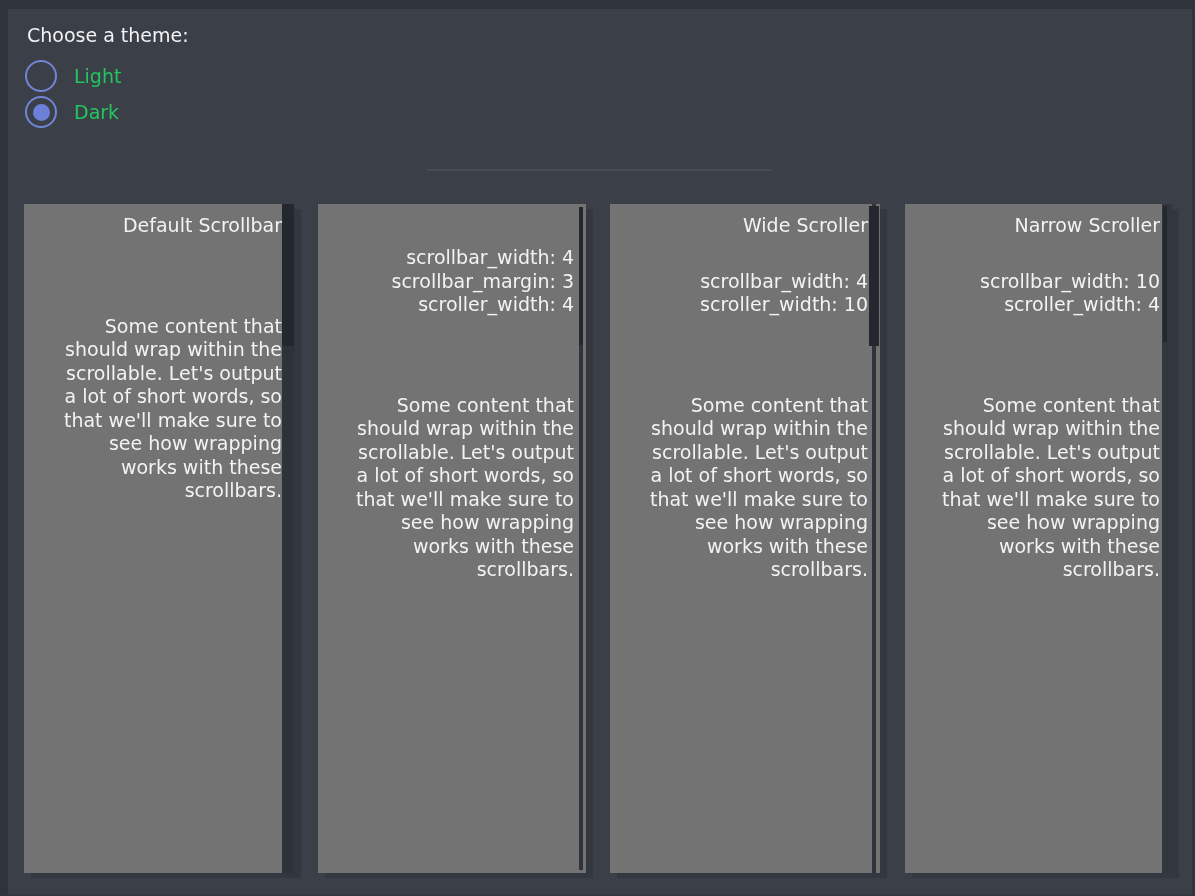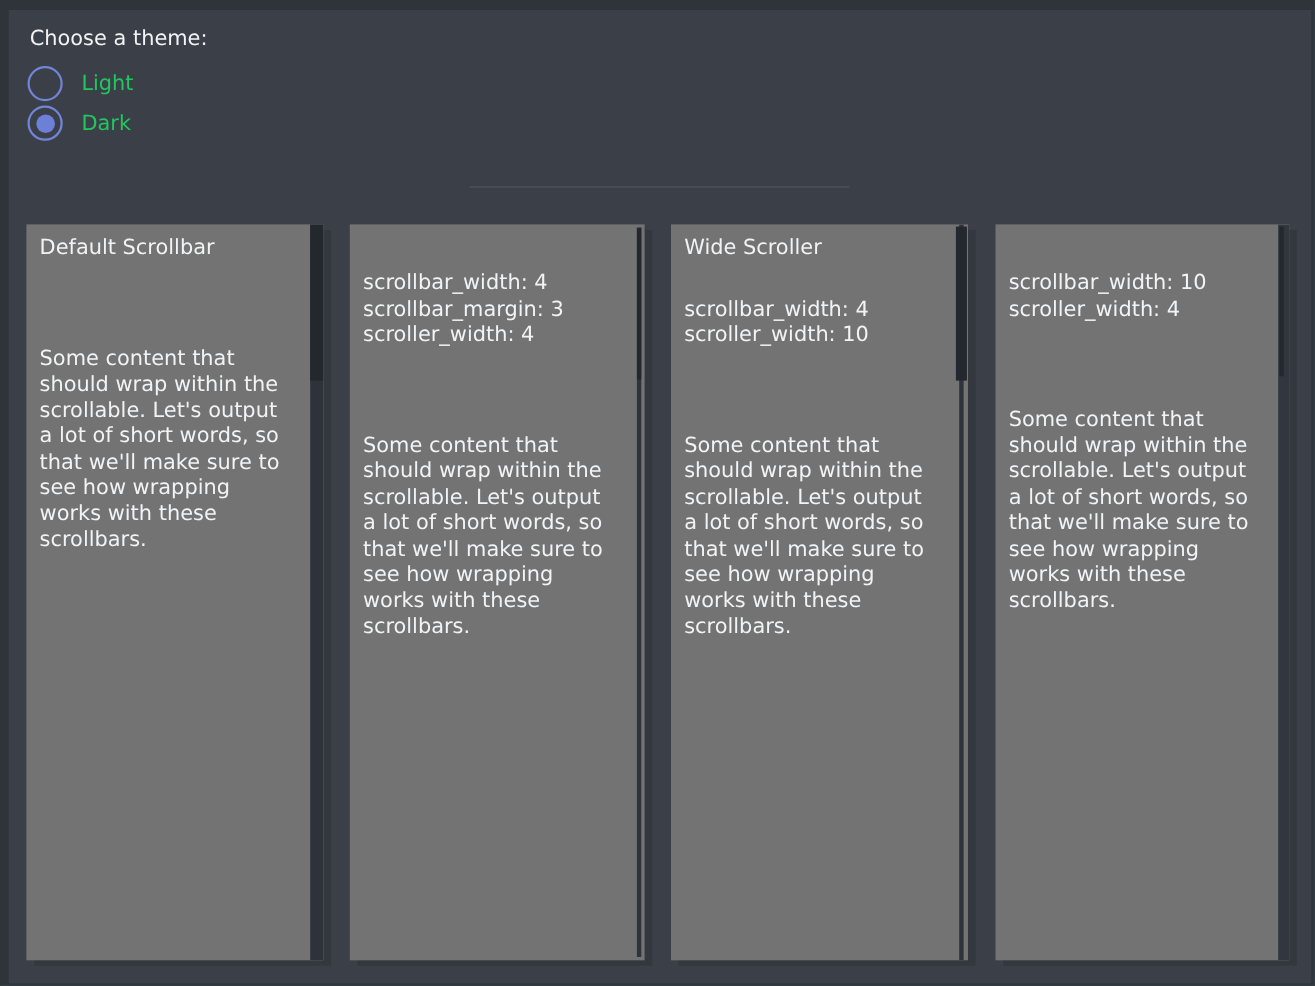--- a/index.html
+++ b/index.html
@@ -17,21 +17,21 @@
     position: absolute;
     inset: 0;
     border-top: 9px solid #2f343b;
     border-left: 8px solid #2f343b;
     border-right: 3px solid #30353c;
     border-bottom: 2px solid #33383f;
     pointer-events: none;
     z-index: 5;
     box-sizing: border-box;
   }
-  .app { position: absolute; inset: 0; z-index: 1; }
+  .app { position: absolute; inset: 0; z-index: 1; text-align: right; }
 
   
   .choose-label {
     position: absolute;
     left: 27px; top: 24px;
     font-size: 19px; line-height: 23.5px;
     color: #f2f3f5;
   }
   .radio-row {
     position: absolute;
@@ -185,20 +185,21 @@
 see how wrapping
 works with these
 scrollbars.</div>
     </div>
     <div class="track"></div>
     <div class="thumb"></div>
   </div>
 
   <div class="panel p4">
     <div class="panel-content">
+      <div class="panel-title">Narrow Scroller</div>
       <div class="panel-config">scrollbar_width: 10
 scroller_width: 4</div>
       <div class="panel-body">Some content that
 should wrap within the
 scrollable. Let's output
 a lot of short words, so
 that we'll make sure to
 see how wrapping
 works with these
 scrollbars.</div>

